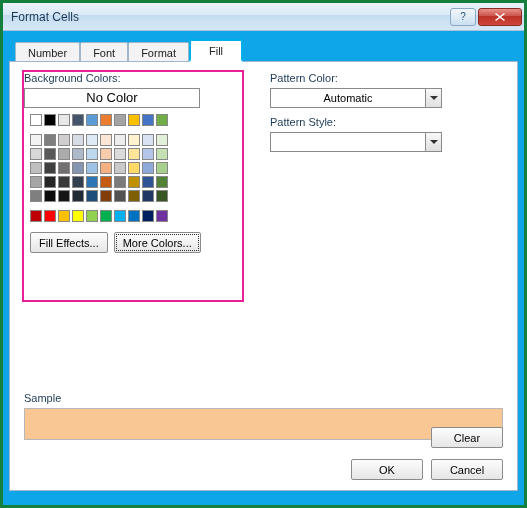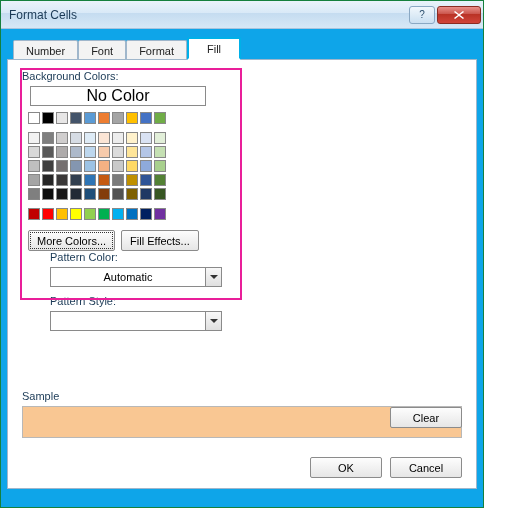--- a/index.html
+++ b/index.html
@@ -4,21 +4,21 @@
 <style>
   * { box-sizing: border-box; }
   body {
     margin: 0; padding: 0;
     font-family: "Segoe UI", Tahoma, sans-serif;
     font-size: 11px;
     background: #fff;
     width: 527px; height: 508px;
     overflow: hidden;
   }
-  .window { border: 1px solid #15803d; width: 484px; height: 508px; background: #fff; }
+  .window { border: 3px solid #15803d; width: 527px; height: 508px; background: #fff; }
   .titlebar {
     height: 28px;
     background: linear-gradient(to bottom, #eaf3fb 0%, #d9e9f7 45%, #c5dcf0 46%, #d7e8f6 100%);
     display: flex; align-items: center; padding: 0 2px 0 8px;
     border-bottom: 1px solid #a8c4dd;
   }
   .titlebar .title { flex: 1; color: #1b3a56; font-size: 12px; }
   .win-btn {
     width: 28px; height: 18px; margin-left: 2px;
     border-radius: 3px; border: 1px solid #8aa8c3;
@@ -57,23 +57,23 @@
   .highlight-box {
     position: absolute; left: 12px; top: 8px;
     width: 222px; height: 232px;
     border: 2px solid #e91e99; pointer-events: none;
   }
   .section-label { color: #1b3a56; margin-bottom: 4px; }
   .left-col { float: left; width: 218px; }
   .right-col { float: left; width: 200px; margin-left: 28px; }
   .clearfix::after { content: ""; display: block; clear: both; }
   .no-color-btn {
-    width: 176px; height: 20px; margin: 2px 0 6px 8px;
+    width: 176px; height: 20px; margin: 2px 0 6px 0;
     border: 1px solid #8a8a8a; background: #fff; text-align: center;
-    line-height: 18px; font-size: 16px;
+    line-height: 18px; font-size: 13px;
   }
   .swatch-grid { margin-left: 6px; margin-top: 2px; }
   .swatch-row { display: flex; gap: 2px; margin-bottom: 2px; }
   .swatch {
     width: 12px; height: 12px; border: 1px solid #888;
   }
   .gap { height: 6px; }
   .btn {
     height: 21px; padding: 0 8px;
     border: 1px solid #8b8b8b; border-radius: 2px;
@@ -94,21 +94,21 @@
   .dd .dd-arrow::after { content: ""; border: 4px solid transparent; border-top-color: #333; margin-top: 4px; }
   .right-col .group { margin-bottom: 8px; }
   .sample-row { position: absolute; left: 14px; right: 14px; top: 330px; }
   .sample-box {
     width: 100%; height: 32px; border: 1px solid #b8b8b8;
     background: #f9c793; margin-top: 2px;
   }
   .button-row {
     position: absolute; right: 14px; bottom: 10px; display: flex; gap: 8px;
   }
-  .clear-row { position: absolute; right: 14px; bottom: 60px; }
+  .clear-row { position: absolute; right: 14px; bottom: 42px; }
   .button-row .btn, .clear-row .btn { width: 72px; justify-content: center; }
 </style>
 </head>
 <body>
 
 <div class="window">
   <div class="titlebar">
     <div class="title">Format Cells</div>
     <div class="win-btn help">?</div>
     <div class="win-btn close">
@@ -217,25 +217,25 @@
                 <div class="swatch" style="background: rgb(255, 255, 0);"></div>
                 <div class="swatch" style="background: rgb(146, 208, 80);"></div>
                 <div class="swatch" style="background: rgb(0, 176, 80);"></div>
                 <div class="swatch" style="background: rgb(0, 176, 240);"></div>
                 <div class="swatch" style="background: rgb(0, 112, 192);"></div>
                 <div class="swatch" style="background: rgb(0, 32, 96);"></div>
                 <div class="swatch" style="background: rgb(112, 48, 160);"></div>
               </div>
             </div>
           <div style="margin-top:10px; margin-left:6px; display:flex; gap:6px;">
+            <div class="btn">
+              <span>Fill Effects...</span>
+            </div>
             <div class="btn focus">
               <span>More Colors...</span>
-            </div>
-            <div class="btn">
-              <span>Fill Effects...</span>
             </div>
           </div>
         </div>
 
         <div class="right-col">
           <div class="group">
             <div class="section-label">
               <span>Pattern Color:</span>
             </div>
             <div class="dd">

